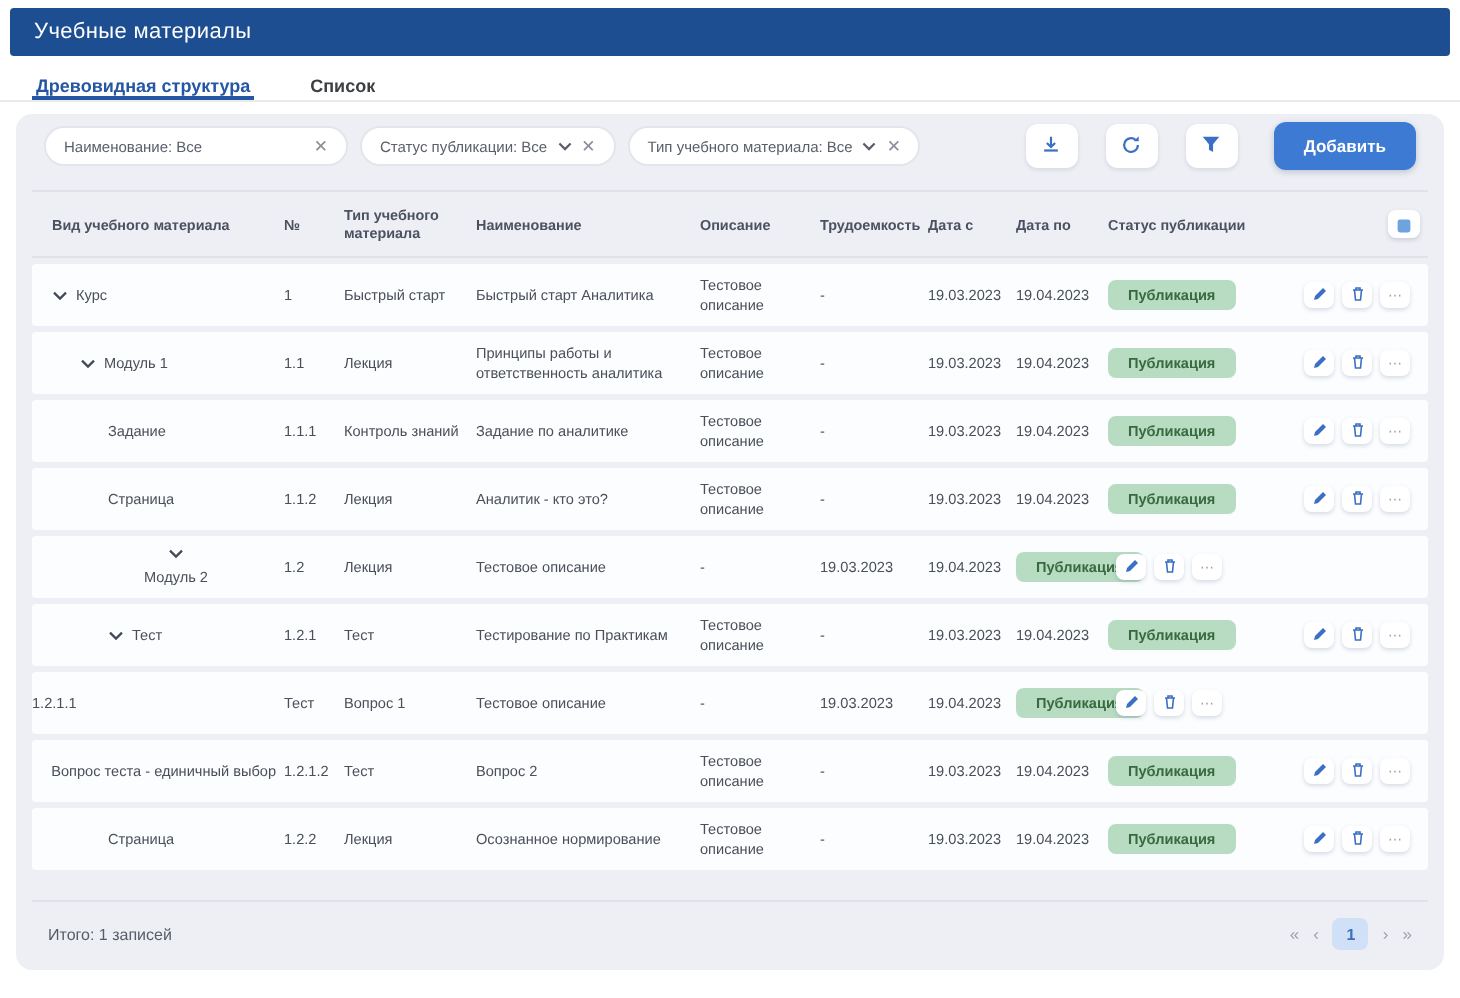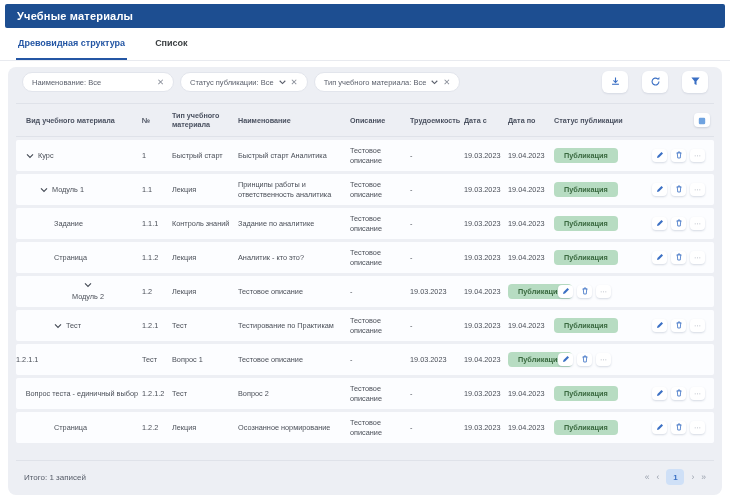--- a/index.html
+++ b/index.html
@@ -2,25 +2,25 @@
 <html><head>
 <meta charset="utf-8">
 <style>
   * { margin:0; padding:0; box-sizing:border-box; }
   html,body { width:730px; height:499px; background:#fff; overflow:hidden;
     font-family:"Liberation Sans", sans-serif; color:#3f4552; }
 
   
   .titlebar { margin:4px 5px 0 5px; height:24px; background:#1d4e91; border-radius:2px;
     display:flex; align-items:center; padding-left:12px; }
-  .titlebar .t { color:#fff; font-size:11px; font-weight:bold; letter-spacing:.2px;text-align:center; }
+  .titlebar .t { color:#fff; font-size:11px; font-weight:normal; letter-spacing:.2px;text-align:center; }
 
   
   .tabs { display:flex; gap:26px; padding:0 0 0 16px; border-bottom:1px solid #e8eaef; }
-  .tab { font-size:9px; padding:10px 2px 10px; cursor:pointer; color:#3c4043; font-weight:600; }
+  .tab { font-size:9px; padding:10px 2px 0; cursor:pointer; color:#3c4043; font-weight:600; }
   .tab.active { color:#2456a4; font-weight:bold; border-bottom:2px solid #2456a4; }
 
   
   .card { margin:6px 8px 0 8px; height:428px; background:#edeff4; border-radius:8px;
     padding:2px 8px 0 8px; display:flex; flex-direction:column; }
 
   
   .filterrow { display:flex; align-items:center; gap:6px; padding:2px 6px 10px 6px; }
   .chip { background:#fff; border:1px solid #e2e5ec; border-radius:14px; height:20px;
     display:flex; align-items:center; gap:5px; font-size:7.5px; color:#5a5f6b; padding:0 9px; }
@@ -118,20 +118,21 @@
       <span><svg width="11" height="11" viewBox="0 0 16 16">
             <path d="M13 8a5 5 0 1 1-1.7-3.7" fill="none" stroke="#3a6fc4" stroke-width="1.6"></path>
             <path d="M13.6 1.6v3.6h-3.6z" fill="#3a6fc4"></path>
           </svg></span>
     </button>
     <button class="iconbtn">
       <span><svg width="11" height="11" viewBox="0 0 16 16">
             <path d="M2 2h12L9.5 7.5v5.5l-3-1.5V7.5z" fill="#3a6fc4"></path>
           </svg></span>
     </button>
+    <button class="addbtn">Добавить</button>
   </div>
 
   <div class="grid thead">
       <div class="th">Вид учебного материала</div>
       <div class="th">№</div>
       <div class="th">Тип учебного материала</div>
       <div class="th">Наименование</div>
       <div class="th">Описание</div>
       <div class="th">Трудоемкость</div>
       <div class="th">Дата с</div>

